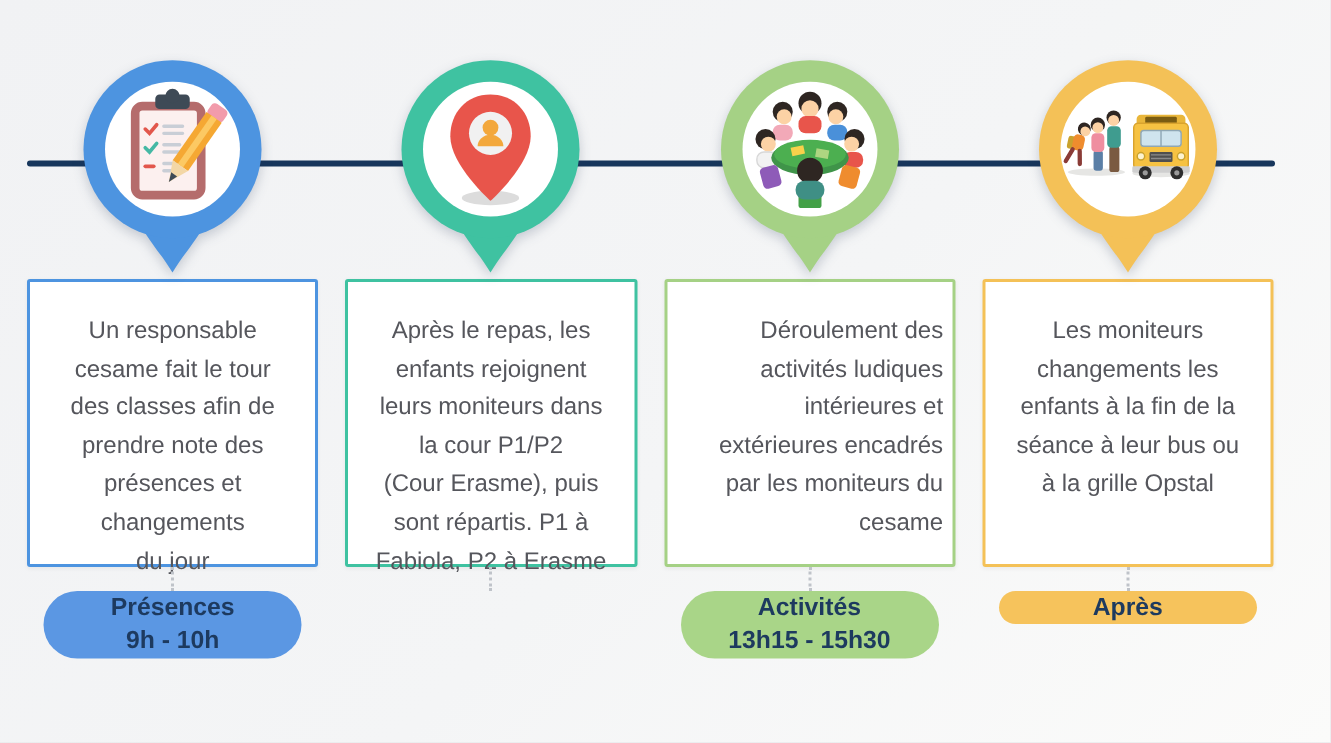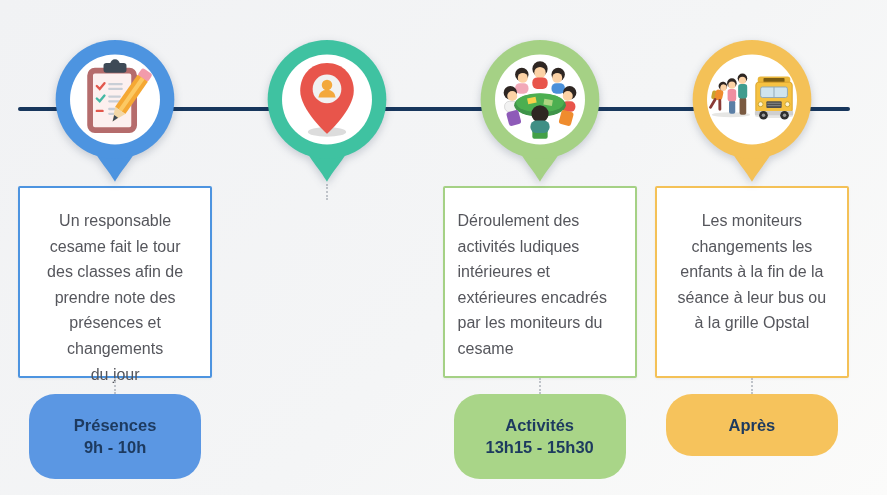--- a/index.html
+++ b/index.html
@@ -26,24 +26,24 @@
   .box{
     box-sizing:border-box;width:100%;height:192px;margin-top:2px;
     background:#ffffff;border:2px solid var(--accent);border-radius:2px;
     padding:20px 6px;box-shadow:0 1px 3px rgba(0,0,0,.05);
   }
   .box-text{
     font-size:16px;line-height:1.6;color:#55565c;text-align:center;
     white-space:pre-line;
   }
   .step:nth-child(3) .box{padding-left:13px;}
-  .step:nth-child(3) .box-text{text-align:left;}
+  .step:nth-child(3) .box-text{text-align:right;}
   .connector{height:16px;border-left:2px dotted #bfc3c9;flex:none;}
   .pill{
-    box-sizing:border-box;min-width:172px;padding:20px 20px;flex:none;
+    box-sizing:border-box;min-width:172px;padding:0 20px;flex:none;
     background:var(--pill);border-radius:26px;text-align:center;
     color:var(--pill-text);font-weight:700;font-size:16.5px;line-height:1.35;
   }
 </style>
 </head>
 <body>
 
 <div class="canvas">
   <div class="timeline-line"></div>
 
@@ -93,20 +93,29 @@
         <circle cx="70" cy="68" r="62" fill="currentColor"></circle>
         <circle cx="70" cy="68" r="47" fill="#ffffff"></circle>
         <g transform="translate(22,20)">
           <ellipse cx="48" cy="82" rx="20" ry="5" fill="#dcdcdc"></ellipse>
           <path d="M48 10 C31 10 20 23 20 39 C20 59 48 84 48 84 C48 84 76 59 76 39 C76 23 65 10 48 10 Z" fill="#e8554b"></path>
           <circle cx="48" cy="37" r="15" fill="#f1f1f1"></circle>
           <circle cx="48" cy="33" r="5.5" fill="#f3a83c"></circle>
           <path d="M39 46 a9 8 0 0 1 18 0 Z" fill="#f3a83c"></path>
         </g>
       </svg>
+      <div class="box">
+        <div class="box-text">Après le repas, les
+enfants rejoignent
+leurs moniteurs dans
+la cour P1/P2
+(Cour Erasme), puis
+sont répartis. P1 à
+Fabiola, P2 à Erasme</div>
+      </div>
       <div class="connector"></div>
     </div>
 
     <div class="step" style="--accent: #a5d185; --pill: #a9d588; --pill-text: #1d3a5f;">
       <svg class="marker" viewBox="0 0 140 156">
         <path d="M40 106 C52 132 62 140 70 154 C78 140 88 132 100 106 Z" fill="currentColor"></path>
         <circle cx="70" cy="68" r="62" fill="currentColor"></circle>
         <circle cx="70" cy="68" r="47" fill="#ffffff"></circle>
         <g transform="translate(22,20)">
           <circle cx="48" cy="16" r="8" fill="#2e2622"></circle>

